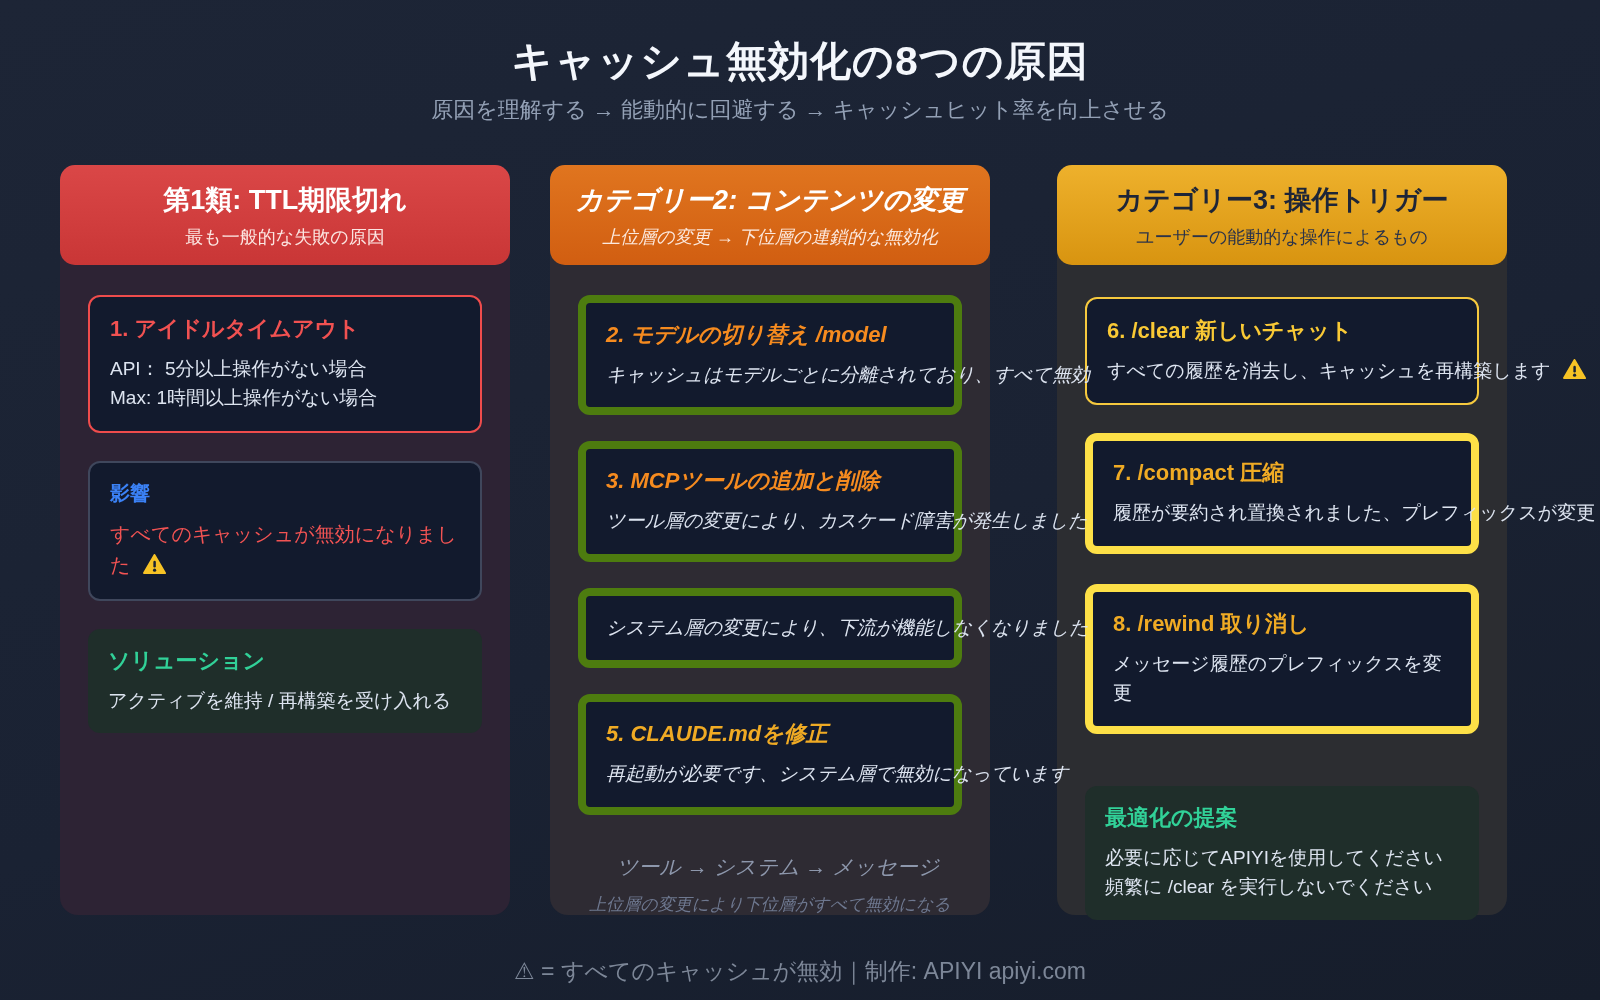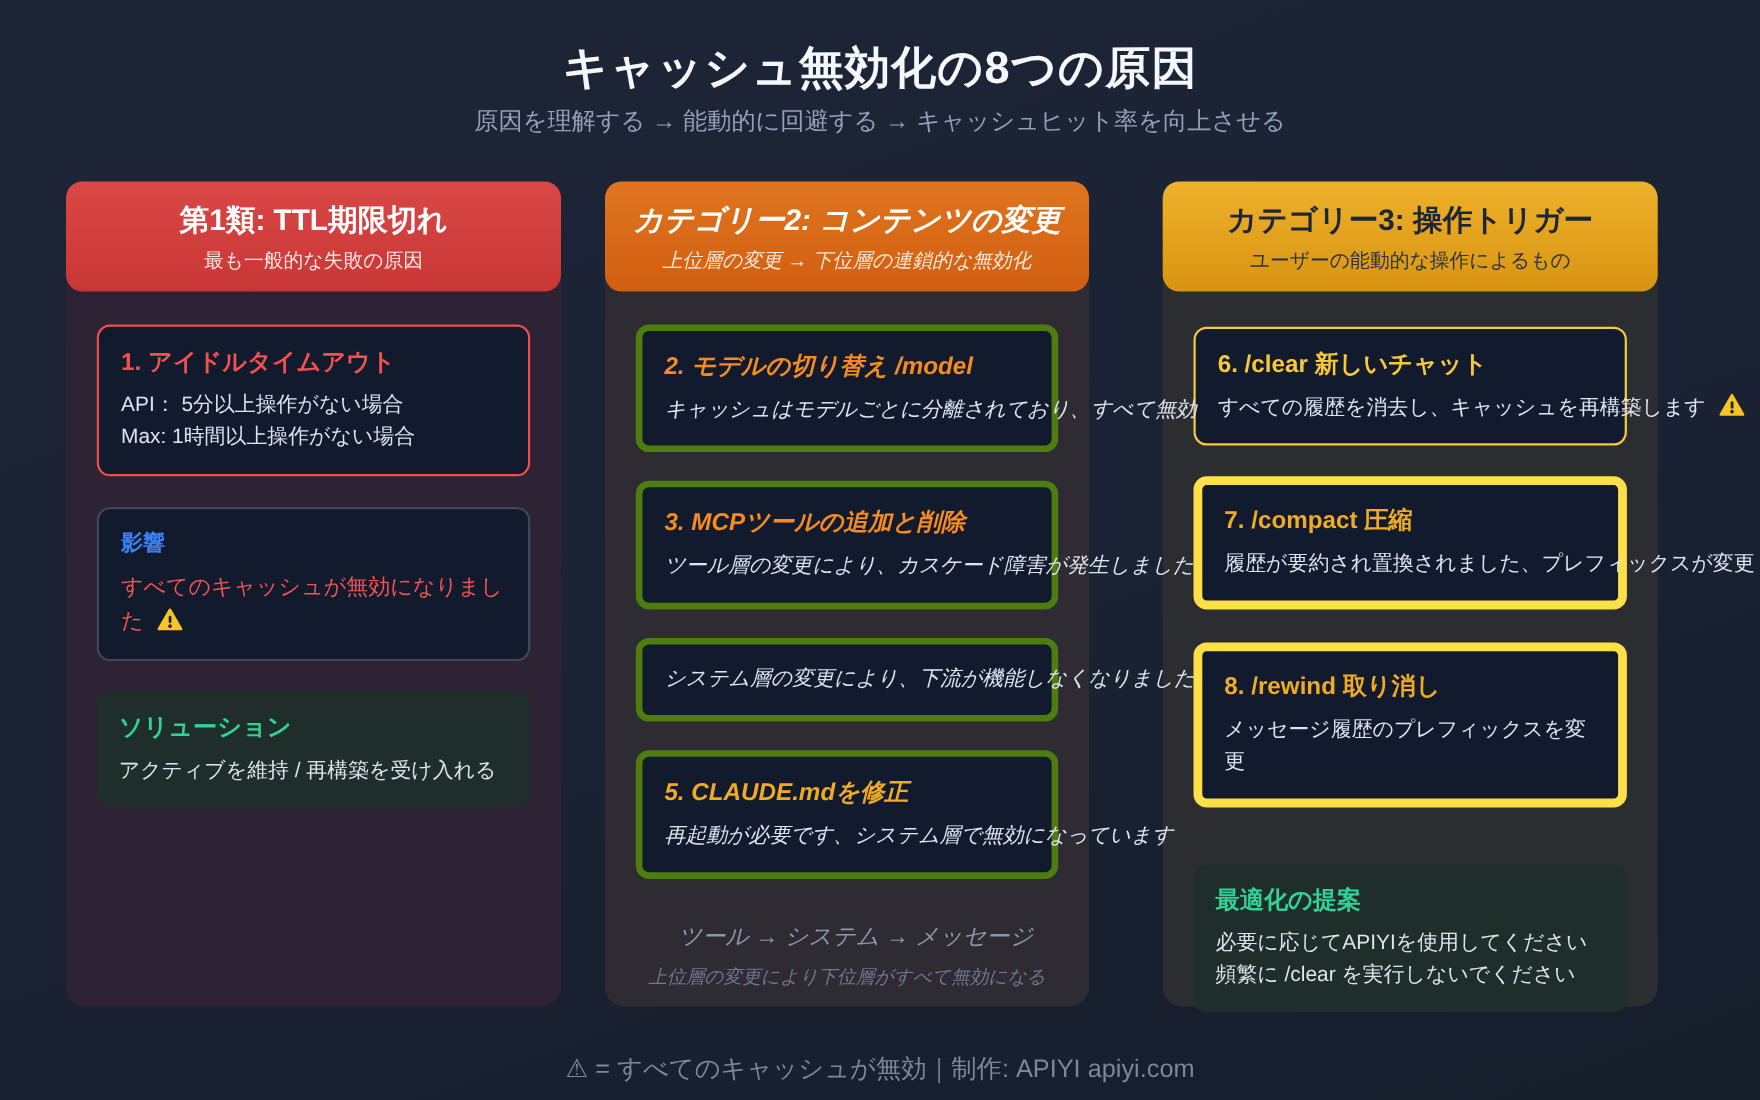--- a/index.html
+++ b/index.html
@@ -26,21 +26,21 @@
   .panel-red .panel-header{background:linear-gradient(180deg,#da4747,#c93636);}
   .panel-orange .panel-header{background:linear-gradient(180deg,#e0751f,#d15e11);}
   .panel-gold .panel-header{background:linear-gradient(180deg,#eeb12c,#d89410);}
   .h-title{font-size:27px;font-weight:bold;color:#ffffff;}
   .h-sub{font-size:18px;color:rgba(255,244,240,0.92);}
   .panel-gold .h-title{color:#1d2538;}
   .panel-gold .h-sub{color:#2b3349;}
 
   .card{margin:0 28px;border-radius:12px;padding:17px 20px 18px;background:#121a2d;}
   .b-red{border:2px solid #ef4c4c;}
-  .b-orange{border:6px solid #4d7c0f;}
+  .b-orange{border:8px solid #4d7c0f;}
   .b-amber{border:8px solid #fde047;}
   .b-yellow{border:2px solid #f6c93e;}
   .b-gray{border:2px solid #3f475c;}
   .soft{border:none;}
   .soft-green{background:#1f2e2a;}
 
   .c-title{font-size:22px;font-weight:bold;margin-bottom:10px;}
   .t-red{color:#f15151;}
   .t-orange{color:#f68b1f;}
   .t-amber{color:#f0ab24;}

